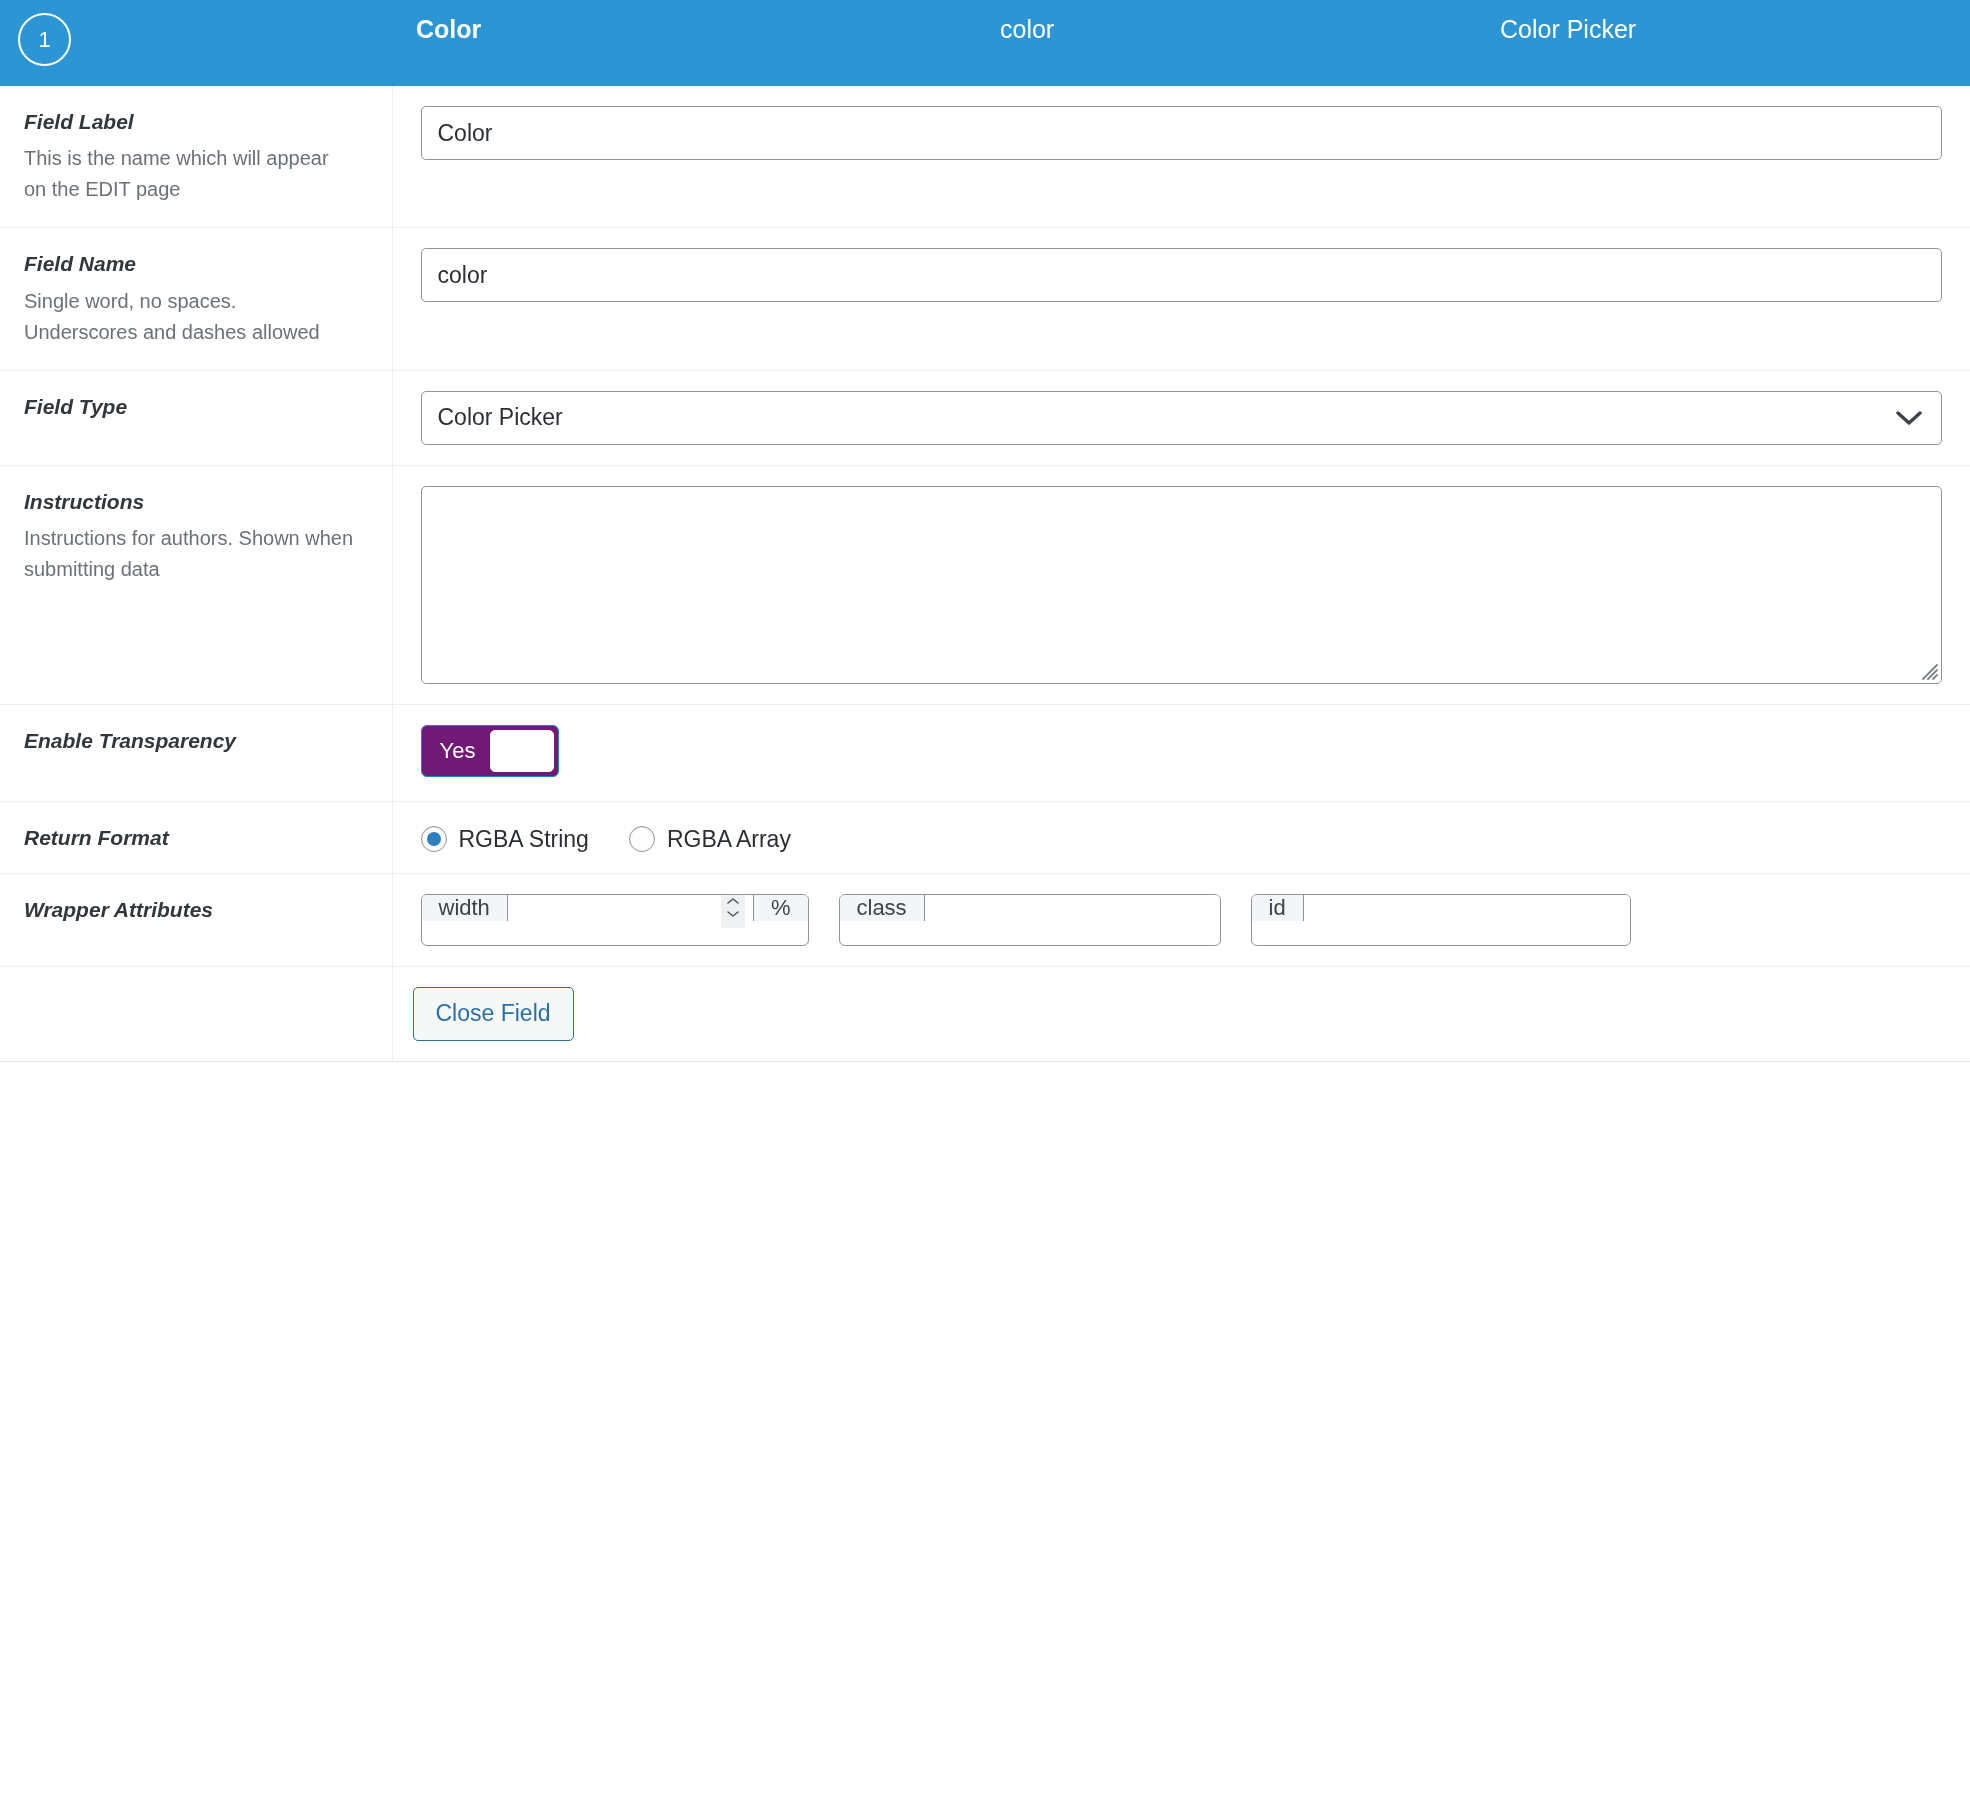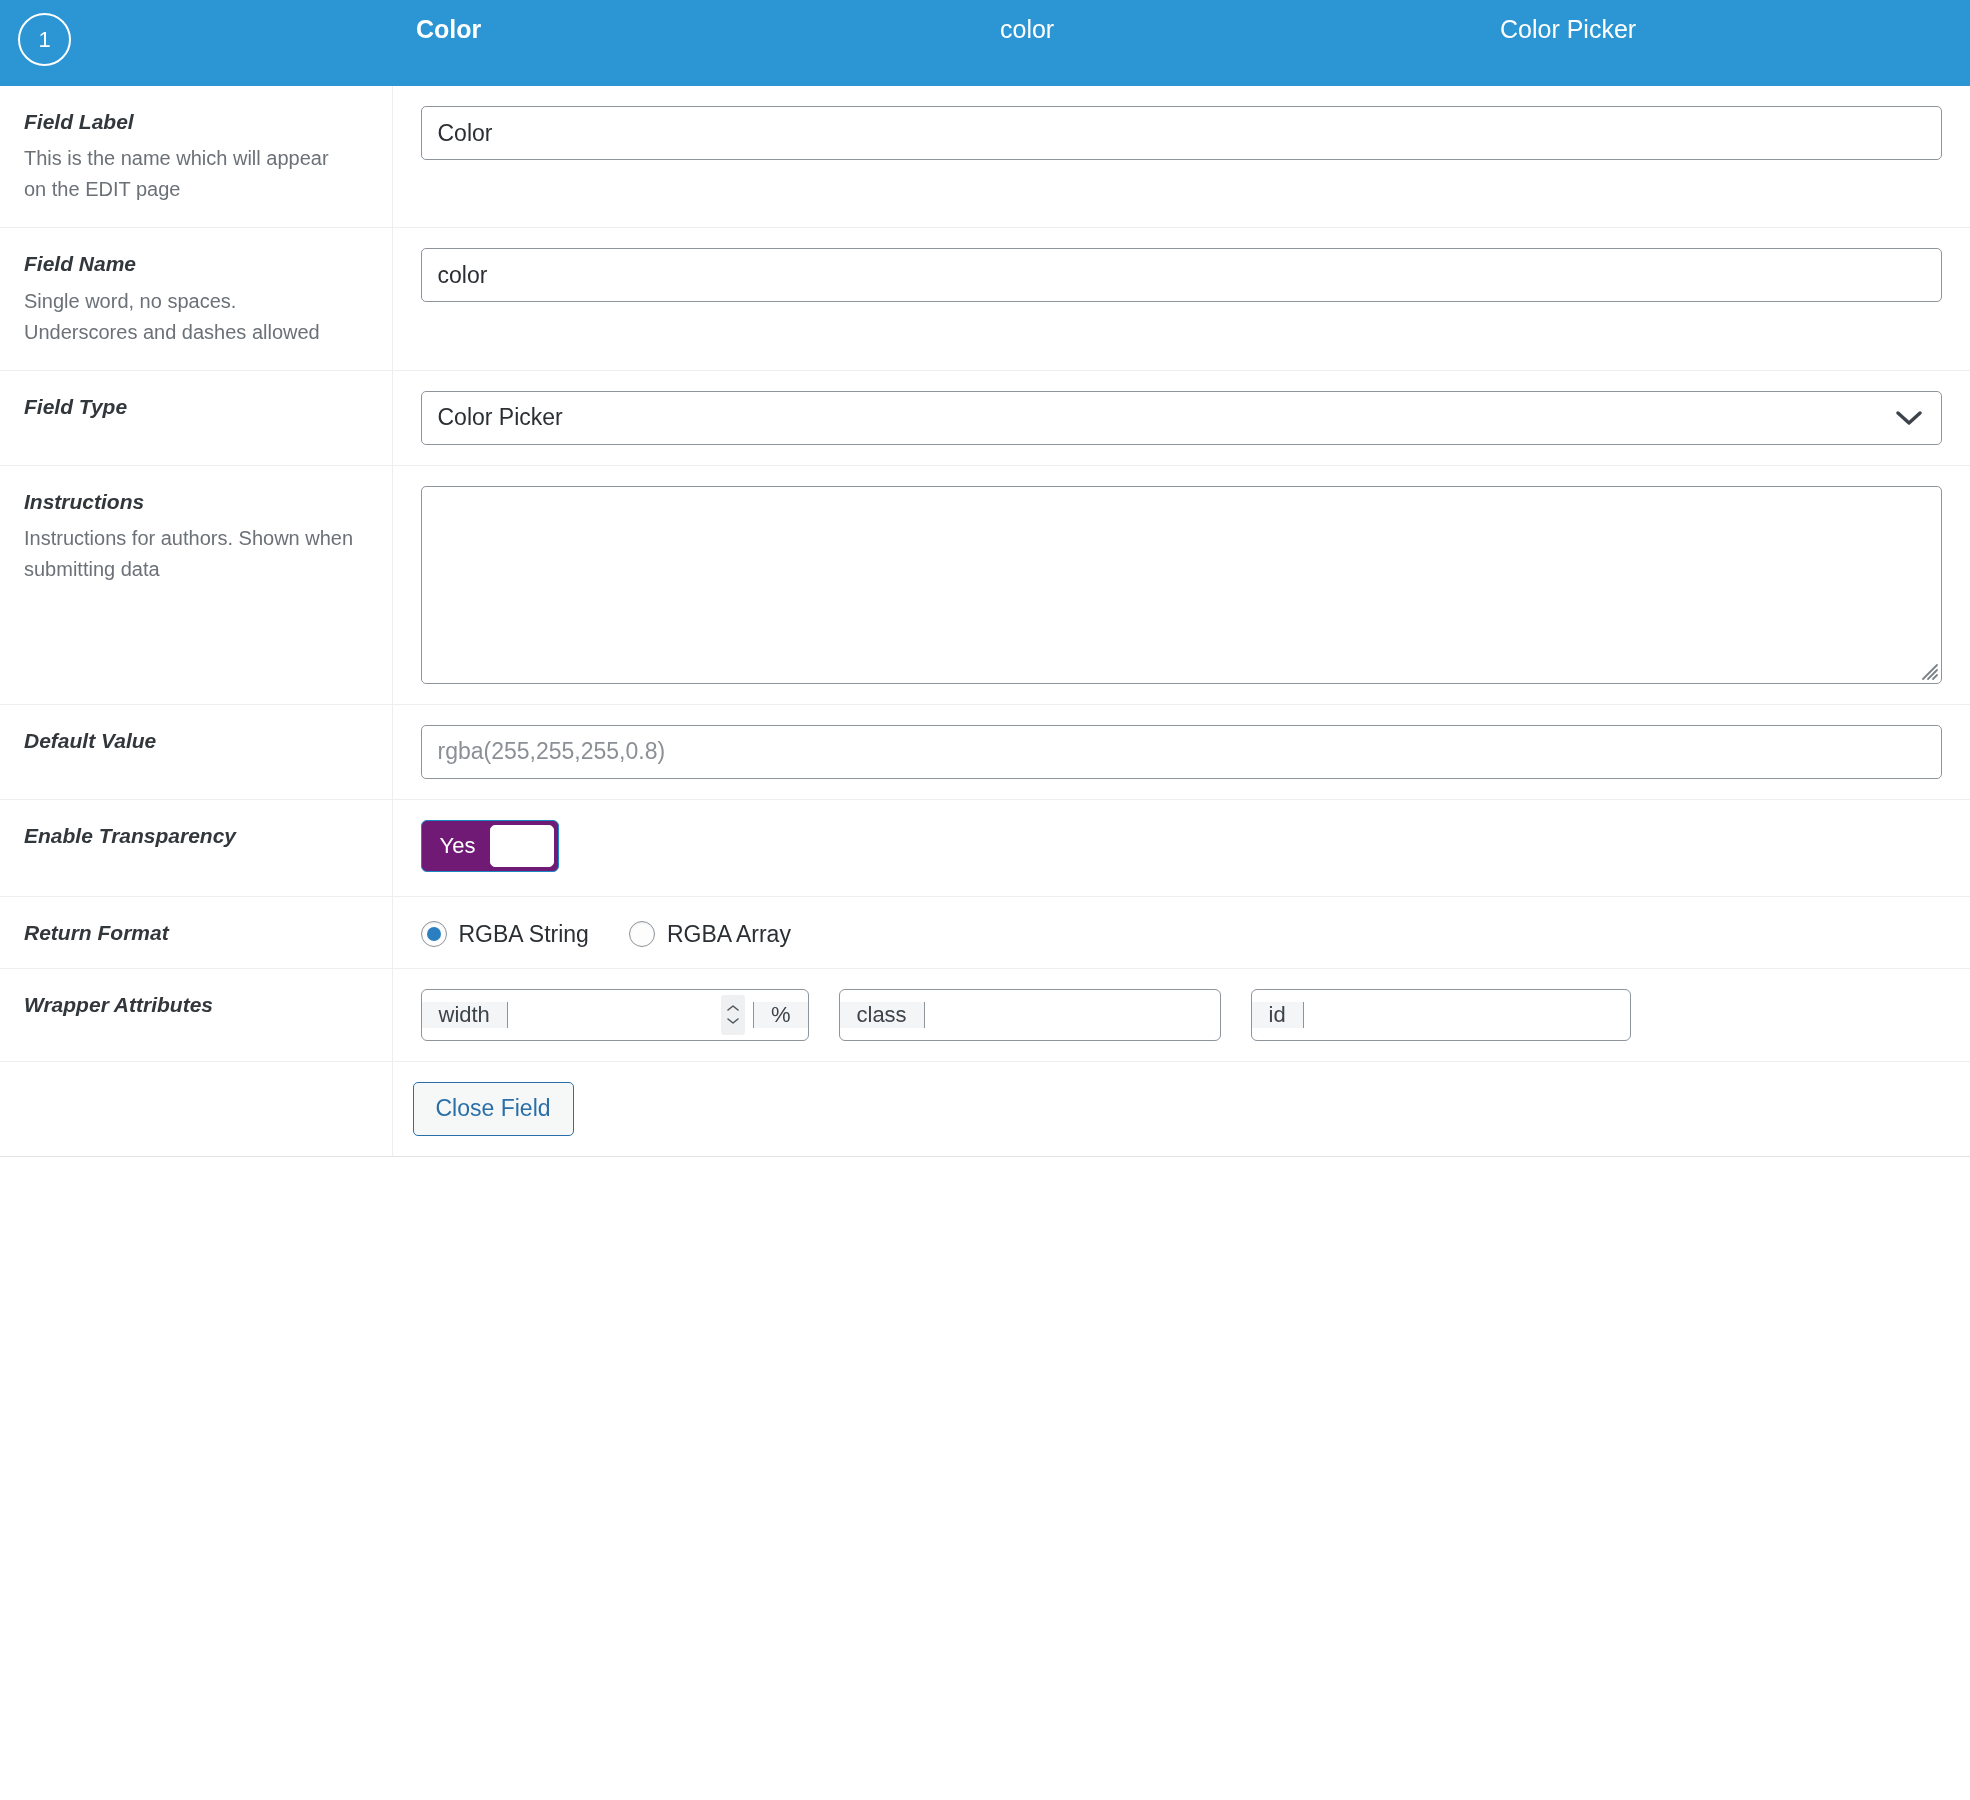--- a/index.html
+++ b/index.html
@@ -231,21 +231,21 @@
   }
 
   
   .wrap-attrs {
     display: flex;
     align-items: center;
     gap: 30px;
   }
   .input-group {
     display: flex;
-    align-items: center;
+    align-items: flex-start;
     height: 52px;
     border: 1px solid #8d949b;
     border-radius: 6px;
     overflow: hidden;
     background: #ffffff;
   }
   .ig-addon {
     display: flex;
     align-items: center;
     justify-content: center;
@@ -375,28 +375,20 @@
           <span class="ta-grip">
             <svg width="22" height="22" viewBox="0 0 22 22" aria-hidden="true">
               <path d="M20 6 L6 20 M20 11 L11 20 M20 16 L16 20" stroke="#7c8289" stroke-width="1.8" fill="none" stroke-linecap="round"></path>
             </svg>
           </span>
         </div>
       </td>
     </tr>
 
 
-    <tr>
-      <td class="cell-label">
-        <p class="lbl-title solo">Default Value</p>
-      </td>
-      <td class="cell-field">
-        <input class="txt-input" type="text" placeholder="rgba(255,255,255,0.8)" style="">
-      </td>
-    </tr>
 
     <tr>
       <td class="cell-label">
         <p class="lbl-title solo">Enable Transparency</p>
       </td>
       <td class="cell-field">
         <div class="toggle on">
           <span class="knob"></span>
           <span class="ttext">Yes</span>
         </div>

